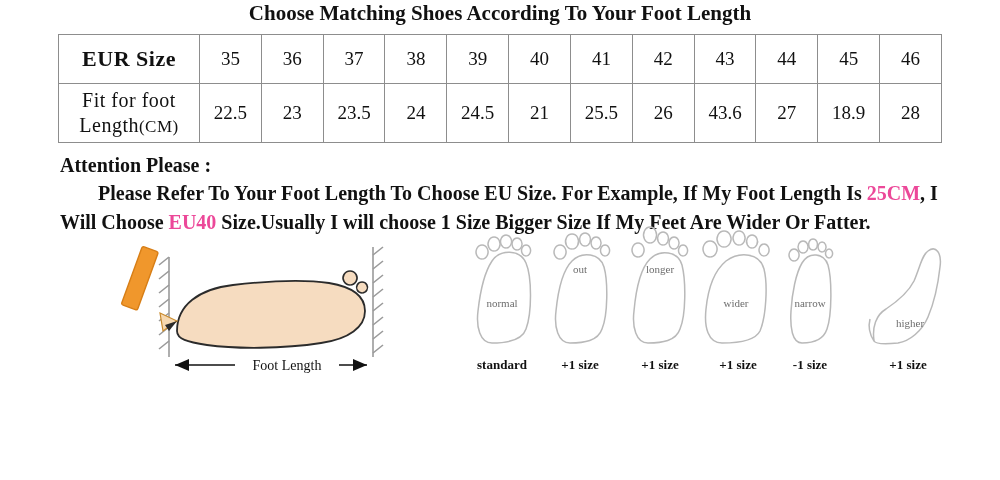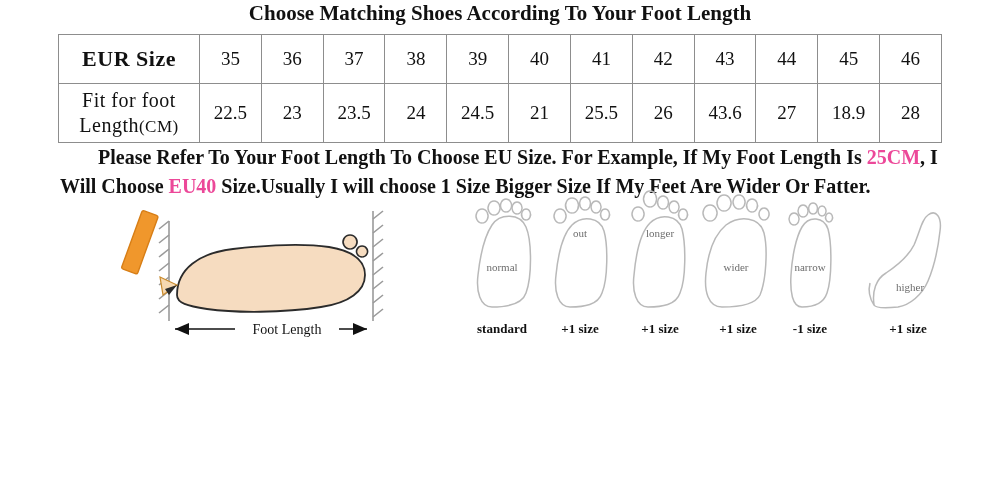--- a/index.html
+++ b/index.html
@@ -130,20 +130,21 @@
       <td>25.5</td>
       <td>26</td>
       <td>43.6</td>
       <td>27</td>
       <td>18.9</td>
       <td>28</td>
     </tr>
   </tbody>
     </table>
 
+  <div class="attention">Attention Please :</div>
 
   <div class="note">
     <span class="indent"></span><span>Please Refer To Your Foot Length To Choose EU Size. For Example, If My Foot Length Is </span><span class="red">25CM</span><span>, I Will Choose </span><span class="red">EU40</span><span> Size.Usually I will choose 1 Size Bigger Size If My Feet Are Wider Or Fatter.</span>
   </div>
 
   <div class="illus">
 
     <div class="left-illus">
       <svg width="330" height="145" viewBox="0 0 330 145">
 

